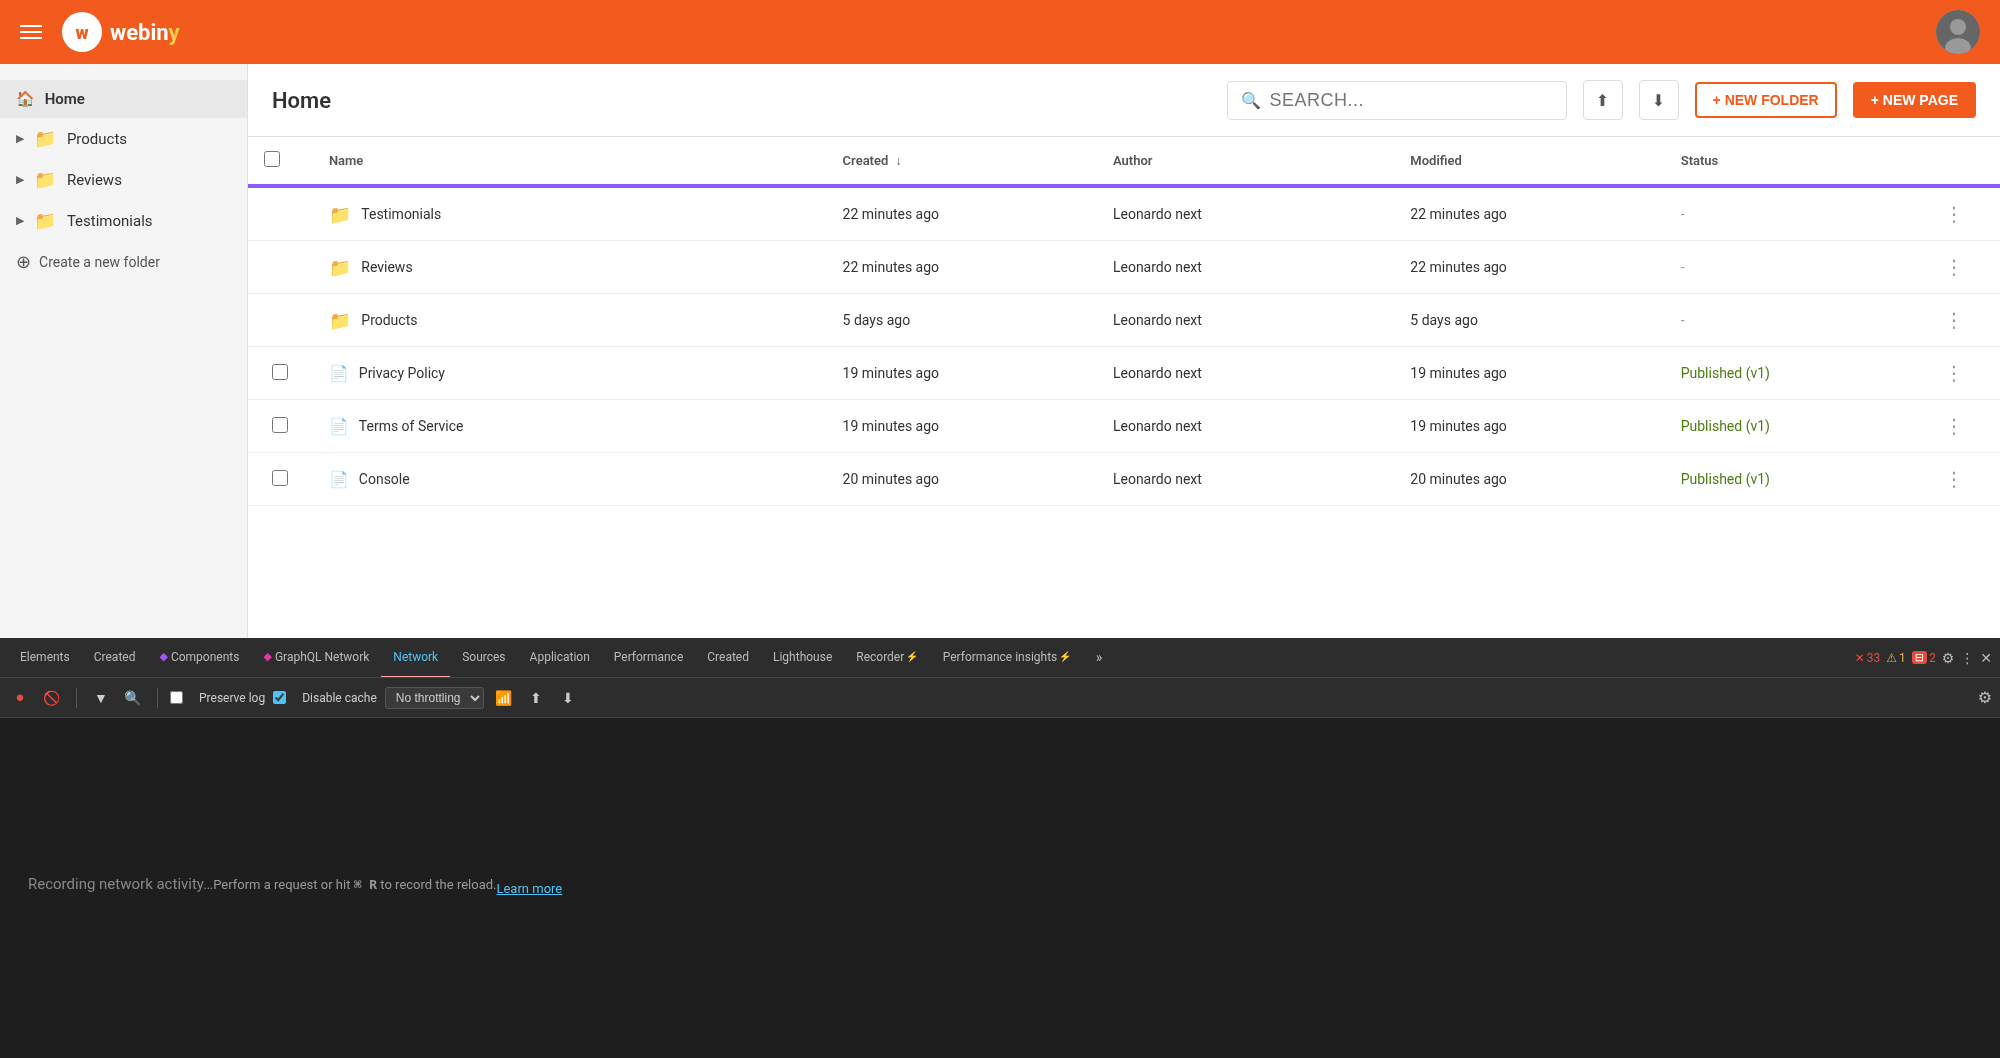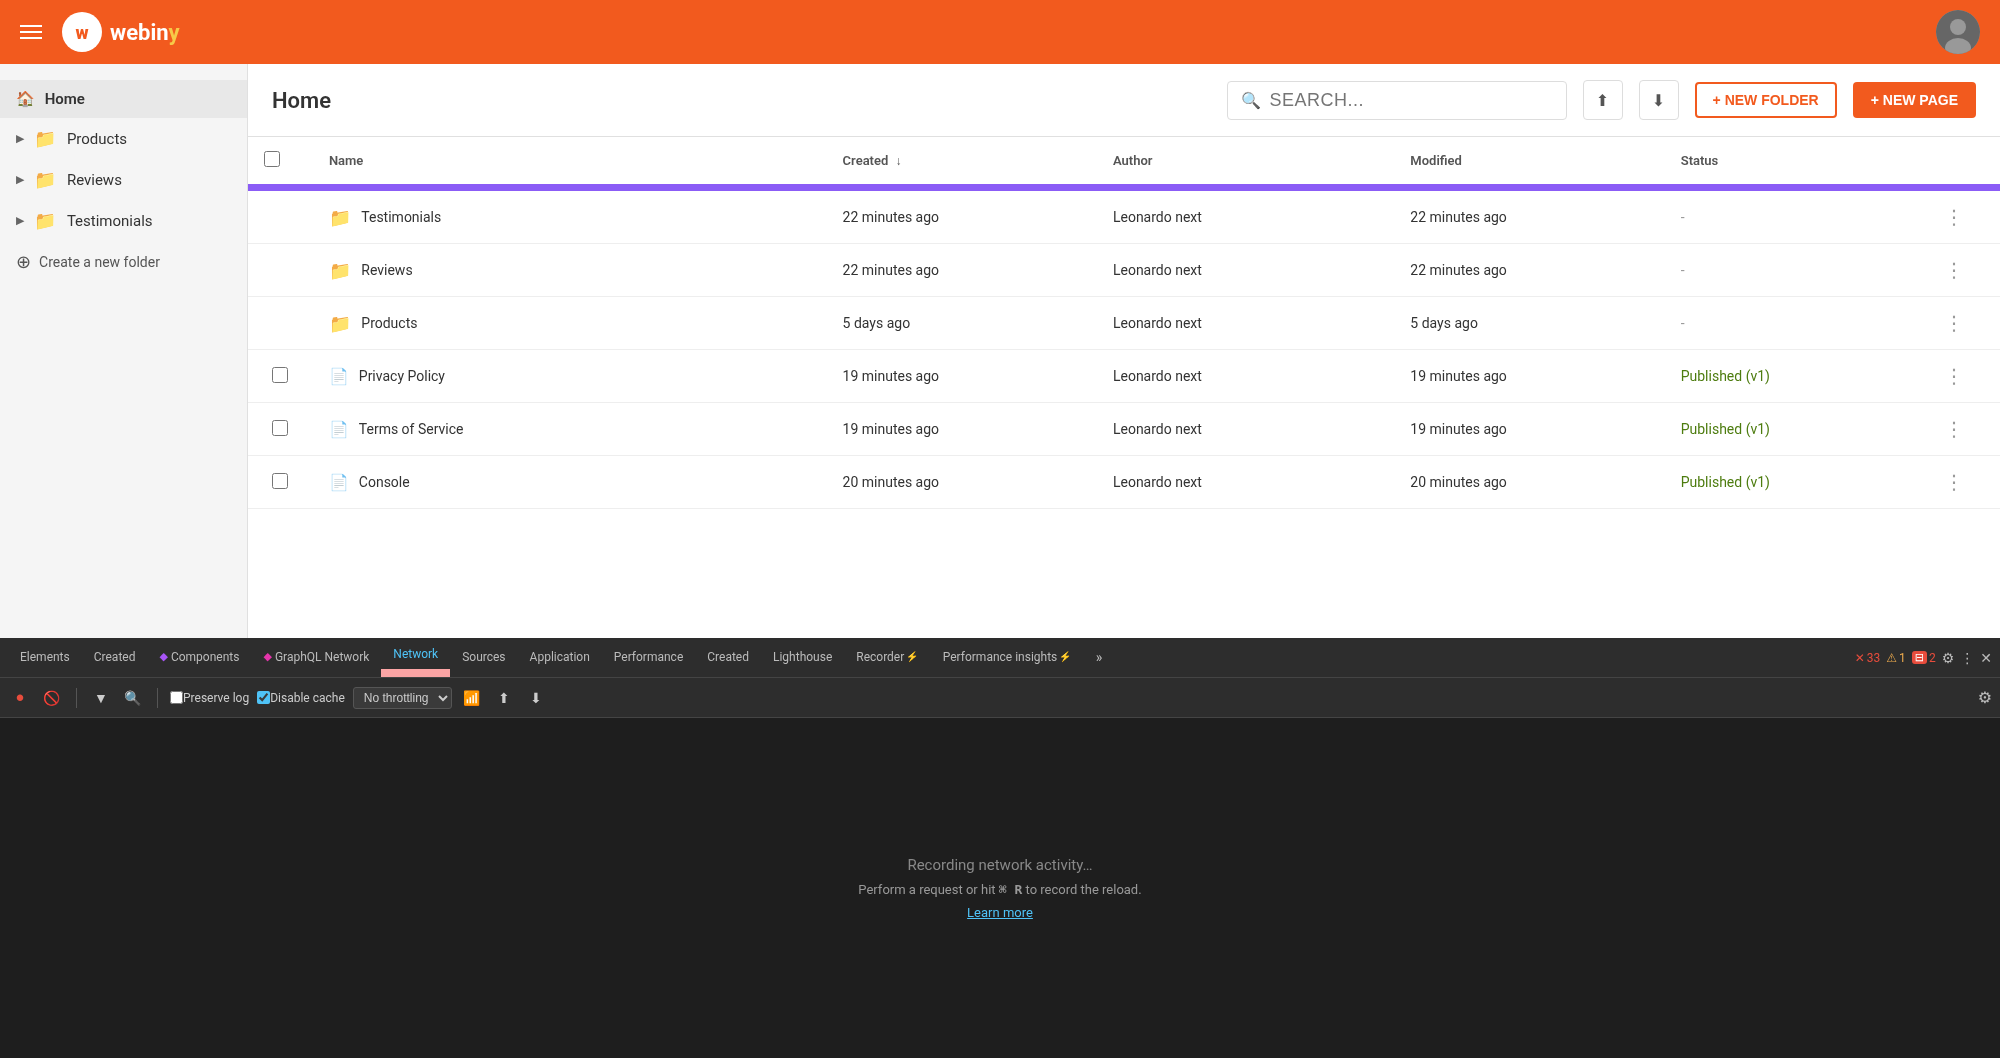--- a/index.html
+++ b/index.html
@@ -98,21 +98,21 @@
       padding: 10px 18px; border-radius: 4px; cursor: pointer;
       font-size: 14px; font-weight: 600;
     }
 
     
     .table-container { flex: 1; overflow-y: auto; background: white; }
     .table { width: 100%; border-collapse: collapse; }
     .table th {
       text-align: left; padding: 14px 16px;
       font-size: 13px; color: #555; font-weight: 600;
-      border-bottom: 7px solid #8b5cf6;
+      border-bottom: 4px solid #8b5cf6;
       background: white;
     }
     .table td {
       padding: 14px 16px;
       font-size: 14px; color: #333;
       border-bottom: 1px solid #eee;
     }
     .checkbox-col { width: 48px; text-align: center; }
     .name-col { width: 380px; }
     .created-col { width: 200px; }
@@ -150,45 +150,45 @@
       padding: 8px 12px;
       font-size: 12px;
       color: #bbb;
       cursor: pointer;
       white-space: nowrap;
       border-bottom: 2px solid transparent;
       height: 100%;
       display: flex;
       align-items: center;
     }
-    .dt-tab.active { color: #4fc3f7; border-bottom: 8px solid #fca5a5; }
+    .dt-tab.active { color: #4fc3f7; border-bottom: 1px solid #fca5a5; }
     .dt-controls {
       display: flex;
       align-items: center;
       background: #2d2d2d;
       border-bottom: 1px solid #444;
       padding: 4px 8px;
       gap: 8px;
       height: 40px;
     }
     .dt-ctrl-btn {
       width: 24px; height: 24px;
       display: flex; align-items: center; justify-content: center;
       cursor: pointer; border-radius: 3px; color: #ccc;
       font-size: 14px;
     }
     .dt-ctrl-btn.active-red { color: #e74c3c; }
     .separator { width: 1px; height: 20px; background: #555; margin: 0 4px; }
-    .dt-checkbox { display: flex; align-items: center; gap: 0; color: #ccc; font-size: 12px; cursor: pointer; }
+    .dt-checkbox { display: flex; align-items: center; gap: 16px; color: #ccc; font-size: 12px; cursor: pointer; }
     .dt-checkbox input { accent-color: #4fc3f7; width: 13px; height: 13px; }
     .throttle-select {
       background: #3a3a3a; color: #ccc; border: 1px solid #555;
       padding: 2px 6px; font-size: 12px; border-radius: 3px; cursor: pointer;
     }
-    .dt-main { flex: 1; display: flex; align-items: center; justify-content: center; flex-direction: column; }
+    .dt-main { flex: 1; display: flex; align-items: center; justify-content: flex-start; flex-direction: row; margin-left: 28px; }
     .recording-text { color: #888; font-size: 15px; margin-bottom: 8px; }
     .perform-text { color: #999; font-size: 13px; margin-bottom: 8px; }
     .learn-more { color: #4fc3f7; font-size: 13px; text-decoration: underline; cursor: pointer; }
     .dt-right { margin-left: auto; display: flex; align-items: center; gap: 6px; }
     .error-badge { background: none; color: #e74c3c; font-size: 12px; display: flex; align-items: center; gap: 2px; }
     .warning-badge { color: #f0ad4e; font-size: 12px; display: flex; align-items: center; gap: 2px; }
     .info-badge { color: #e74c3c; font-size: 12px; display: flex; align-items: center; gap: 2px; }
     .gear-icon-dt { color: #bbb; cursor: pointer; font-size: 14px; }
     .more-icon-dt { color: #bbb; cursor: pointer; font-size: 14px; }
     .close-icon-dt { color: #bbb; cursor: pointer; font-size: 14px; }

